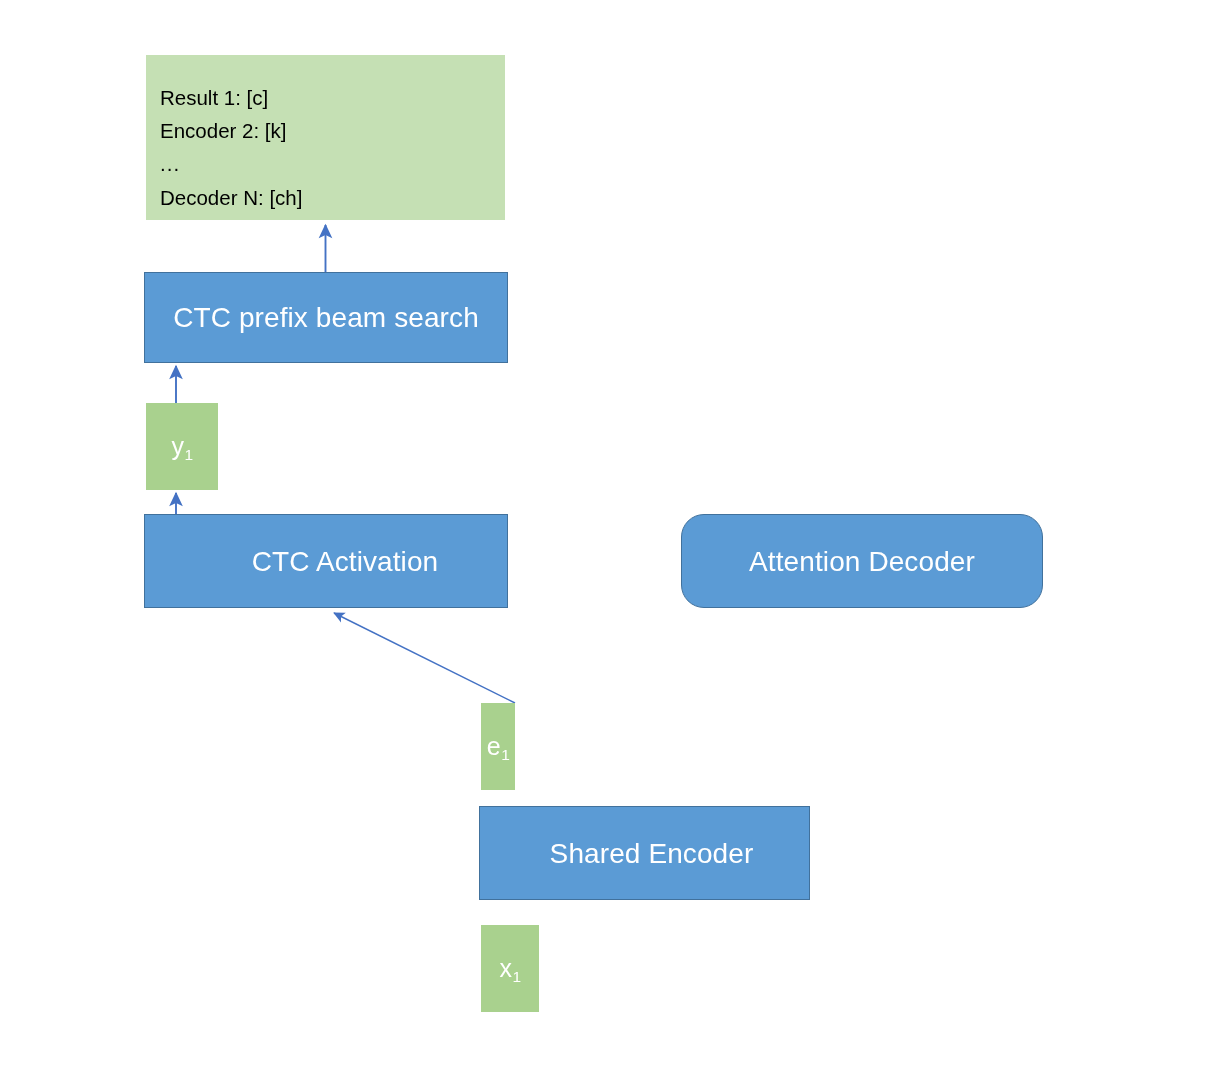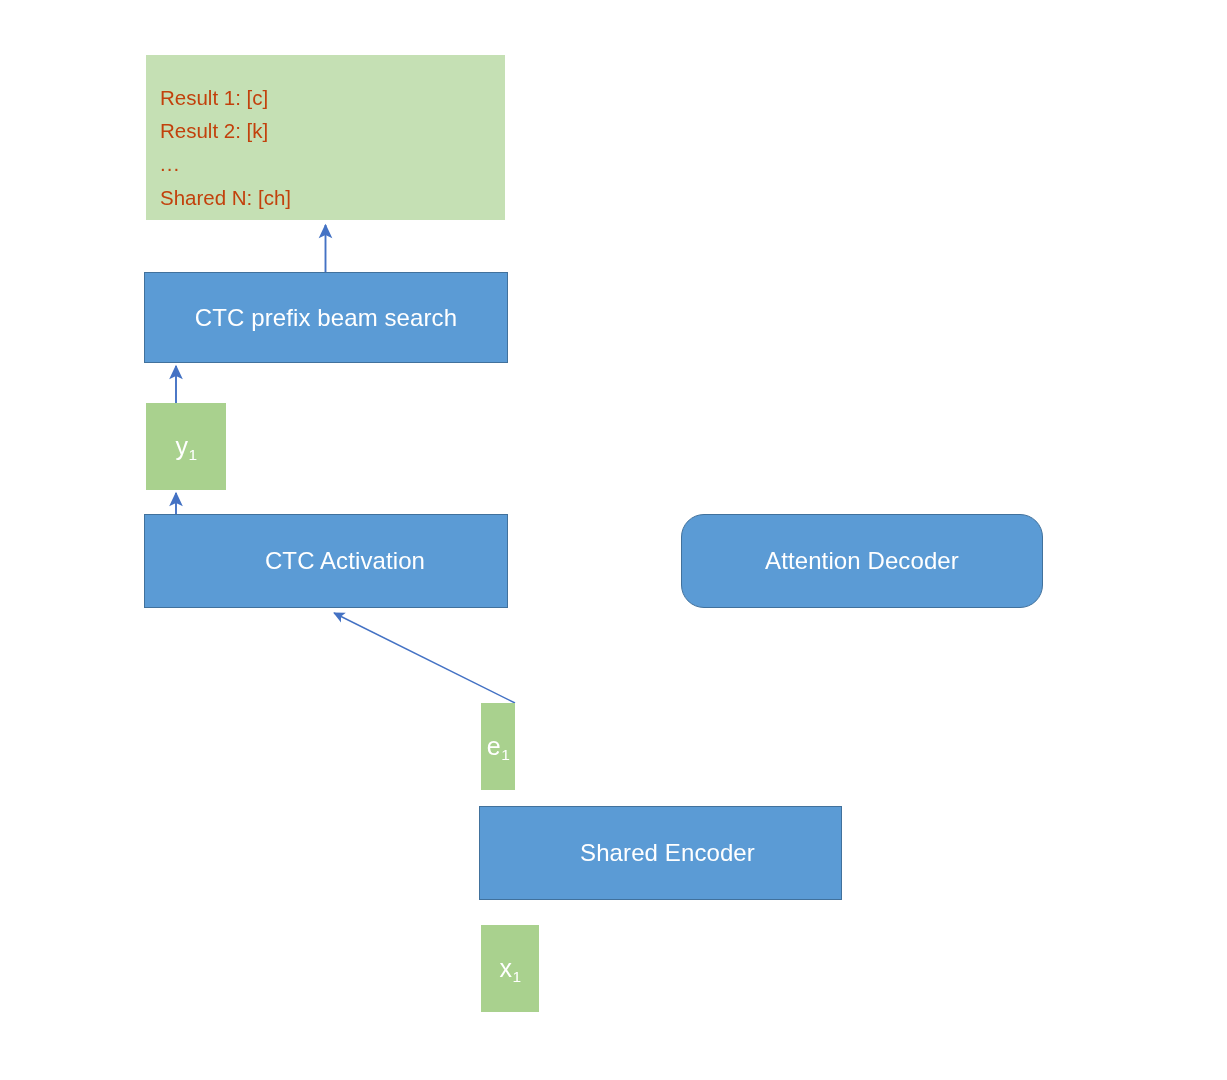--- a/index.html
+++ b/index.html
@@ -26,38 +26,38 @@
     align-items: center;
     justify-content: center;
     color: #ffffff;
     text-align: center;
     line-height: 1.25;
   }
   
   .box-blue {
     background: #5b9bd5;
     border: 1.6px solid #41719c;
-    font-size: 24px;
+    font-size: 28px;
     font-weight: 400;
     letter-spacing: 0.1px;
   }
   
   .box-green-light {
     background: #c5e0b4;
     border: none;
     display: block;
     padding: 26px 14px 0 14px;
     font-size: 20.5px;
     text-align: left;
   }
   .box-green-light .line {
     display: block;
     white-space: pre;
     line-height: 1.62;
-    color: #c2410c;
+    color: #000000;
   }
   .box-green-light .line.ellipsis {
     font-size: 20.5px;
     letter-spacing: 1px;
   }
   
   .node-green {
     background: #a9d18e;
     border: none;
     font-size: 25px;
@@ -96,46 +96,46 @@
 
     <line x1="176" y1="403" x2="176" y2="366" stroke="#4472c4" stroke-width="1.9" marker-end="url(#ah)"></line>
 
     <line x1="176" y1="514" x2="176" y2="493" stroke="#4472c4" stroke-width="1.9" marker-end="url(#ah)"></line>
 
     <line x1="515" y1="703" x2="334" y2="613" stroke="#4472c4" stroke-width="1.5" marker-end="url(#ah)"></line>
   </svg>
 
   <div class="node box-green-light" style="left:146px; top:55px; width:359px; height:165px;">
     <span class="line">Result 1: [c]</span>
-    <span class="line">Result 2: [k]</span>
+    <span class="line">Encoder 2: [k]</span>
     <span class="line ellipsis">...</span>
-    <span class="line">Shared N: [ch]</span>
+    <span class="line">Decoder N: [ch]</span>
   </div>
 
   <div class="node box-blue" style="left:144px; top:272px; width:364px; height:91px;">
     <span>CTC prefix beam search</span>
   </div>
 
-  <div class="node node-green" style="left:146px; top:403px; width:80px; height:87px;">
+  <div class="node node-green" style="left:146px; top:403px; width:72px; height:87px;">
     <span><span>y</span><span class="sub">1</span></span>
   </div>
 
   <div class="node box-blue" style="left:144px; top:514px; width:364px; height:94px;padding-left:38px;">
     <span>CTC Activation</span>
   </div>
 
   <div class="node box-blue" style="left:681px; top:514px; width:362px; height:94px;border-radius:23px;">
     <span>Attention Decoder</span>
   </div>
 
   <div class="node node-green" style="left:481px; top:703px; width:34px; height:87px;">
     <span><span>e</span><span class="sub">1</span></span>
   </div>
 
-  <div class="node box-blue" style="left:479px; top:806px; width:363px; height:94px;padding-left:14px;">
+  <div class="node box-blue" style="left:479px; top:806px; width:331px; height:94px;padding-left:14px;">
     <span>Shared Encoder</span>
   </div>
 
   <div class="node node-green" style="left:481px; top:925px; width:58px; height:87px;">
     <span><span>x</span><span class="sub">1</span></span>
   </div>
 
 </div>
 
 </body></html>

